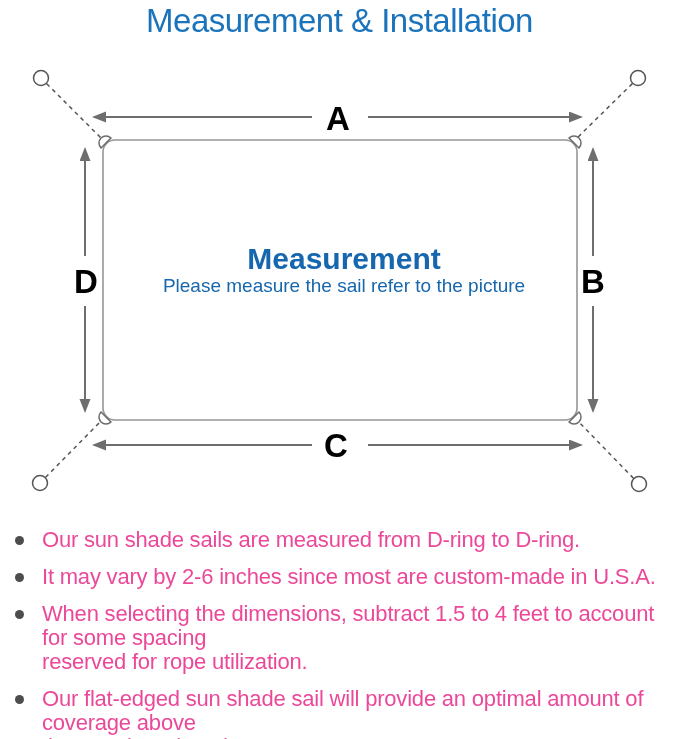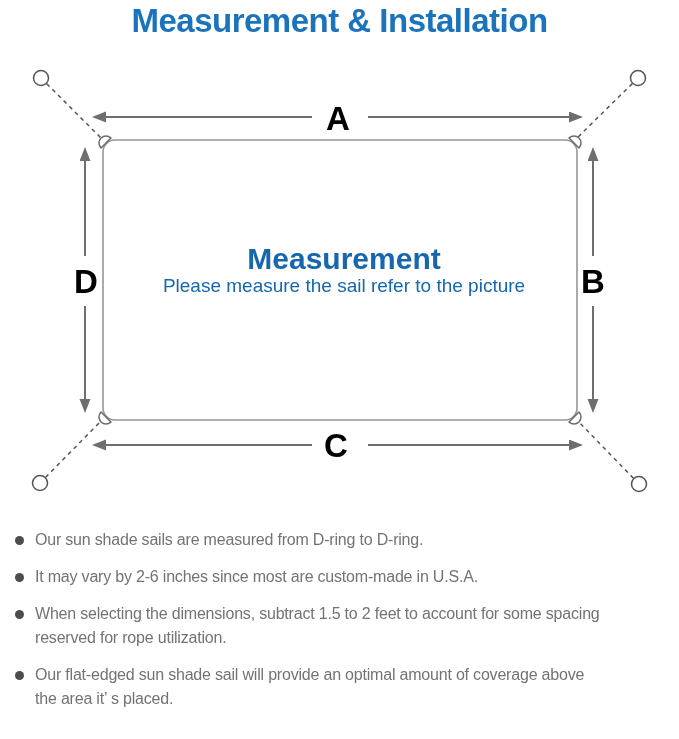--- a/index.html
+++ b/index.html
@@ -2,29 +2,30 @@
 <html><head>
 <meta charset="utf-8">
 <style>
   html,body{margin:0;padding:0;}
   body{
     width:679px;height:739px;background:#ffffff;overflow:hidden;position:relative;
     font-family:"Liberation Sans", sans-serif;
   }
   .page-title{
     position:absolute;top:2px;left:0;width:679px;text-align:center;
-    font-size:33px;font-weight:bold;letter-spacing:-0.5px;
+    font-size:33px;font-weight:normal;letter-spacing:-0.5px;
   }
   .diagram-wrap{position:absolute;top:60px;left:0;width:679px;height:455px;}
   .notes{position:absolute;top:528px;left:15px;width:656px;}
   .note-item{display:flex;align-items:flex-start;gap:11px;margin-bottom:13px;}
   .note-dot{flex:0 0 auto;width:9px;height:9px;border-radius:50%;background:#4d4d4d;margin-top:8px;}
   .note-text{
-    font-size:16px;line-height:24px;color:#737373;white-space:pre-line;
+    font-size:22px;line-height:24px;color:#ec4899;white-space:pre-line;
     letter-spacing:-0.2px;
+    margin-left:7px;
   }
   text{font-family:"Liberation Sans", sans-serif;}
   .dim-label{font-weight:bold;font-size:33px;fill:#000000;}
   .center-heading{font-weight:bold;font-size:30px;}
   .center-sub{font-size:19px;}
 </style>
 </head>
 <body>
 
 <div class="page-title" style="color:#1b74bb">Measurement &amp; Installation</div>
@@ -85,21 +86,21 @@
   <div class="note-item">
     <span class="note-dot"></span>
     <span class="note-text">Our sun shade sails are measured from D-ring to D-ring.</span>
   </div>
   <div class="note-item">
     <span class="note-dot"></span>
     <span class="note-text">It may vary by 2-6 inches since most are custom-made in U.S.A.</span>
   </div>
   <div class="note-item">
     <span class="note-dot"></span>
-    <span class="note-text">When selecting the dimensions, subtract 1.5 to 2 feet to account for some spacing
+    <span class="note-text">When selecting the dimensions, subtract 1.5 to 4 feet to account for some spacing
 reserved for rope utilization.</span>
   </div>
   <div class="note-item">
     <span class="note-dot"></span>
     <span class="note-text">Our flat-edged sun shade sail will provide an optimal amount of coverage above
 the area it’ s placed.</span>
   </div>
 </div>
 
 </body></html>

